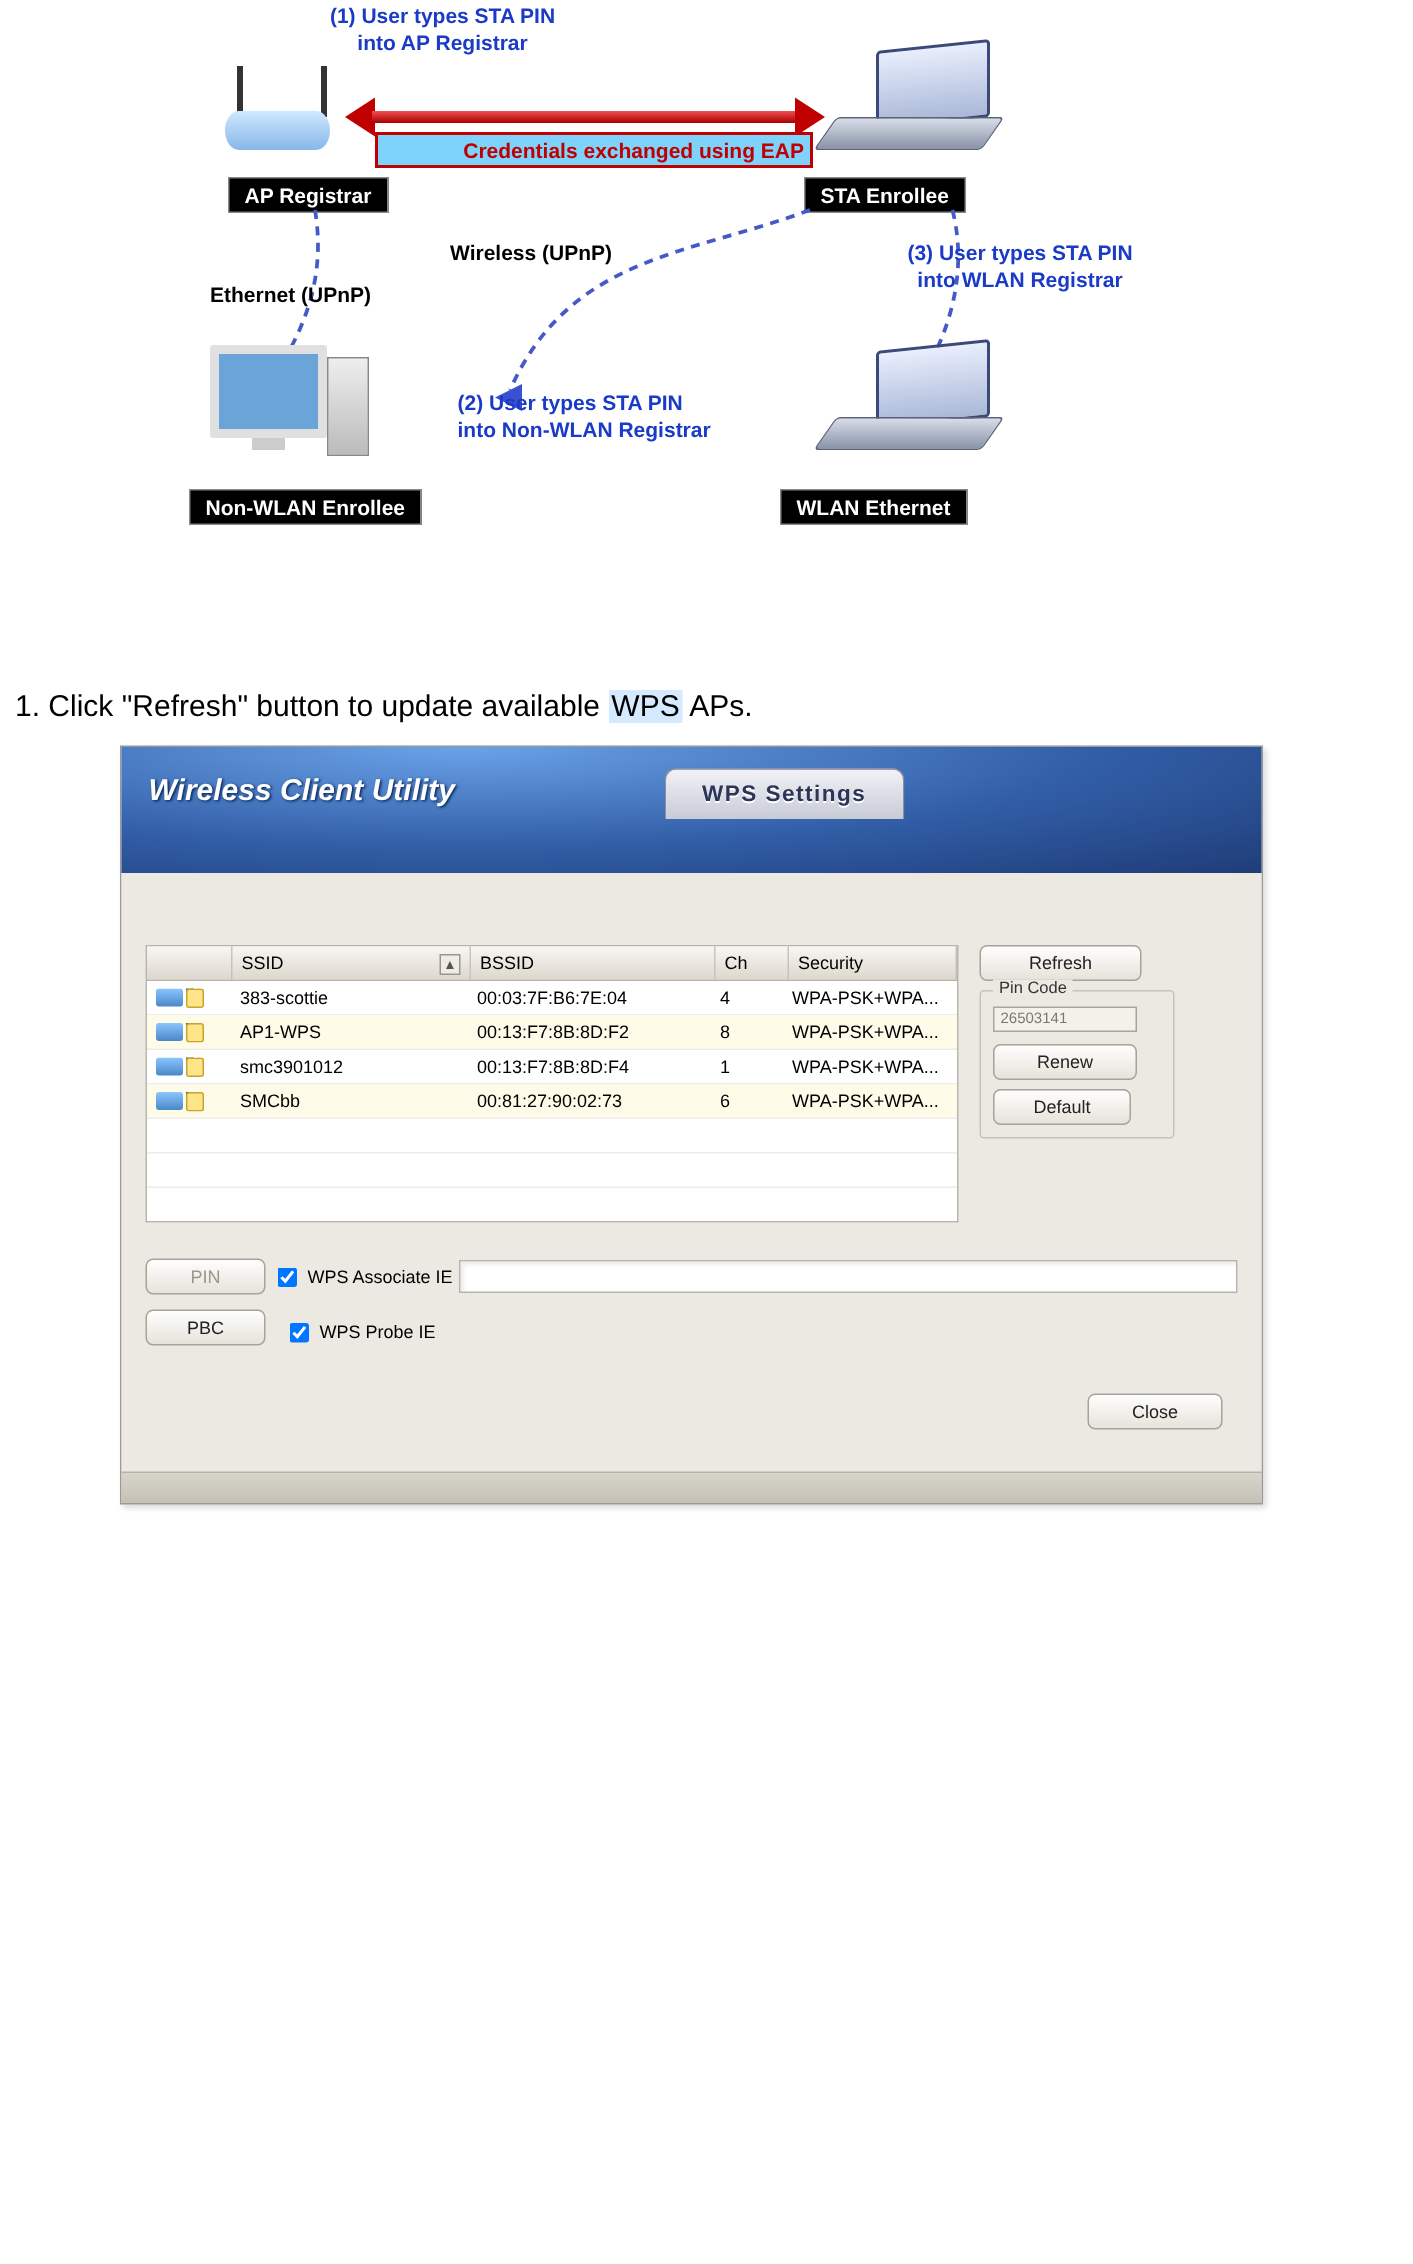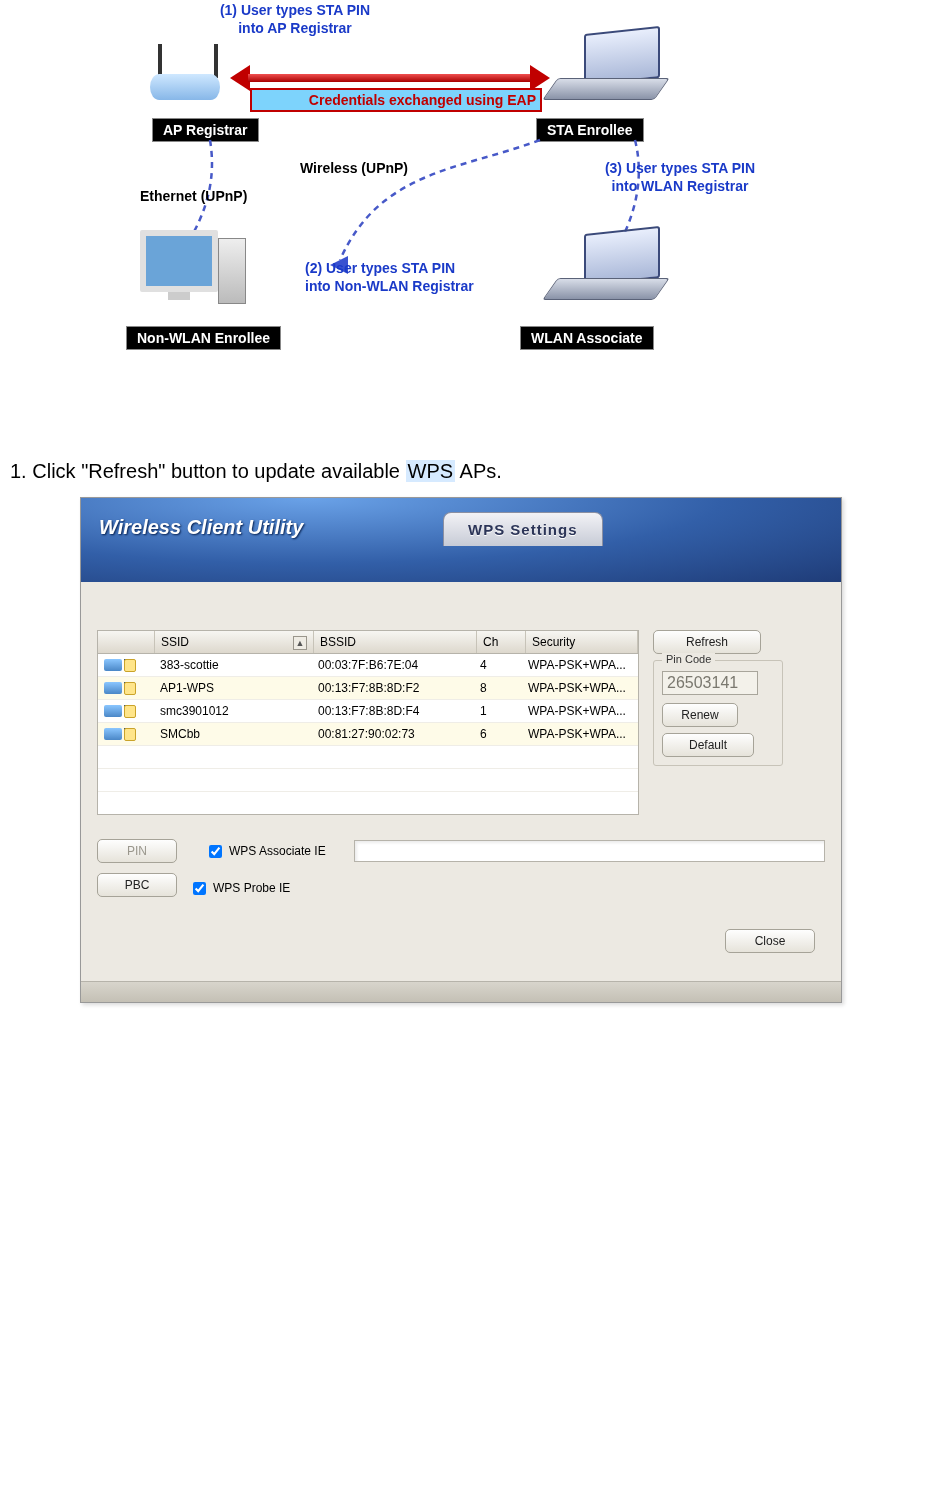--- a/index.html
+++ b/index.html
@@ -202,24 +202,24 @@
   .pin-group{
     border:1px solid #c7c3b8; border-radius:3px; padding:10px 8px 8px;
     margin-bottom:6px; position:relative;
   }
   .pin-group .legend{
     position:absolute; top:-8px; left:8px; background:#ece9e2;
     font-size:11px; padding:0 4px; color:#333;
   }
   .pin-field{
     width:86px; border:1px solid #a8a59b; background:#f3f1ea;
-    font-size:16px; padding:2px 4px; color:#7a786f; margin-bottom:8px; display:block;
-  }
-
-  .opts{display:flex; align-items:center; gap:28px; margin-top:24px; font-size:12px;}
+    font-size:10px; padding:2px 4px; color:#7a786f; margin-bottom:8px; display:block;
+  }
+
+  .opts{display:flex; align-items:center; gap:4px; margin-top:24px; font-size:12px;}
   .opts .win-btn{width:80px; margin:0;}
   .chk{display:flex; align-items:center; gap:4px;}
   .chk input{width:13px;height:13px;}
   .progress-slot{
     flex:1; height:20px; border:1px solid #b6b3aa; background:#fff;
     box-shadow:inset 2px 2px 3px rgba(0,0,0,.08);
   }
   .opts2{display:flex; gap:12px; margin-top:10px; font-size:12px;}
 
   .close-row{display:flex; justify-content:flex-end; padding:26px 10px 8px;}
@@ -283,21 +283,21 @@
     </div>
 
     <div class="blue-bold" style="left:225px; top:250px; width:210px; text-align:left;">(2) User types STA PIN<br>into Non-WLAN Registrar</div>
 
     <div class="laptop" style="left:470px; top:220px;">
       <div class="screen"></div>
         <div class="base2"></div>
     </div>
 
     <div class="dev-box" style="left:46px; top:316px;">Non-WLAN Enrollee</div>
-    <div class="dev-box" style="left:440px; top:316px;">WLAN Associate</div>
+    <div class="dev-box" style="left:440px; top:316px;">WLAN Ethernet</div>
   </div>
 
   <div class="instruction">
     <span class="num">1.</span><span> Click "Refresh" button to update available </span><span class="hl">WPS</span><span> APs.</span>
   </div>
 
   <div class="shot">
     <div class="shot-header">
       <div class="shot-title">Wireless Client Utility</div>
       <div class="tab">WPS Settings</div>
@@ -361,21 +361,21 @@
           <div class="ap-row ap-empty"></div>
           <div class="ap-row ap-empty"></div>
           <div class="ap-row ap-empty" style="border-bottom:none"></div>
         </div>
 
         <div class="side">
           <button class="win-btn">Refresh</button>
           <div class="pin-group">
             <span class="legend">Pin Code</span>
             <input class="pin-field" readonly="" value="26503141" style="">
-            <button class="win-btn" style="width:76px;">Renew</button>
+            <button class="win-btn" style="width:96px;">Renew</button>
             <button class="win-btn" style="width:92px;margin-bottom:0;">Default</button>
           </div>
         </div>
       </div>
 
       <div class="opts">
         <button class="win-btn ghost">PIN</button>
         <label class="chk">
           <input type="checkbox" checked="" style="">
           <span>WPS Associate IE</span>

